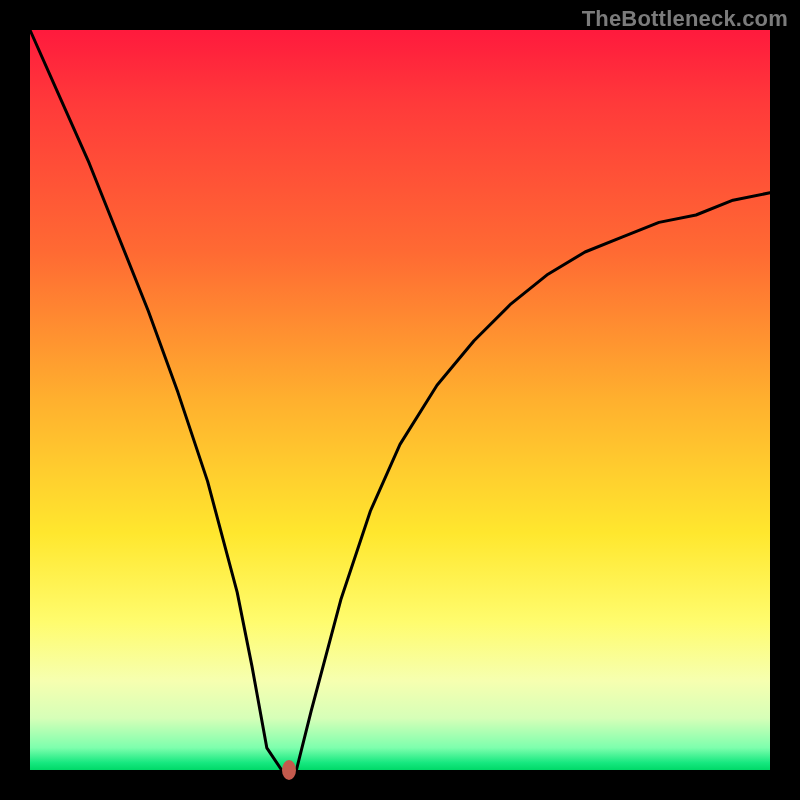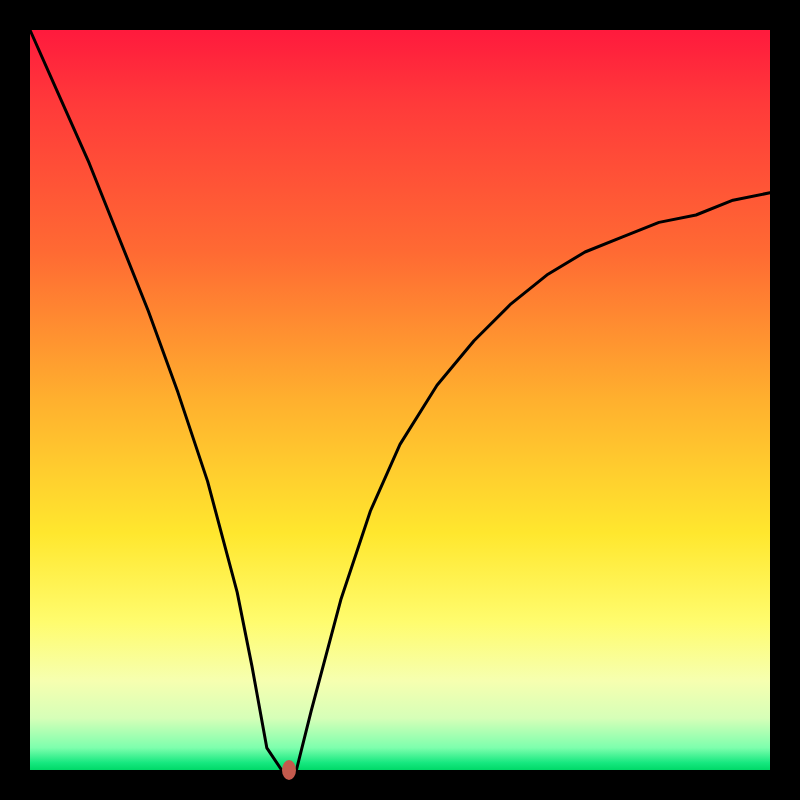--- a/index.html
+++ b/index.html
@@ -73,20 +73,21 @@
     border-radius: 50%;
     transform: translate(-50%, -50%);
     box-shadow: 0 0 0 0 rgba(0,0,0,0);
   }
 </style>
 </head>
 <body>
 
 <div class="stage">
 
+  <div class="watermark">TheBottleneck.com</div>
 
   <div class="plot-outer">
     <div class="plot-gradient"></div>
 
     <svg class="curve" viewBox="0 0 740 740" preserveAspectRatio="none">
       <path d="M0.0 0.0 L29.6 66.6 L59.2 133.2 L88.8 207.2 L118.4 281.2 L148.0 362.6 L177.6 451.4 L207.2 562.4 L222.0 636.4 L236.8 717.8 L251.6 740.0 L266.4 740.0 L281.2 680.8 L310.8 569.8 L340.4 481.0 L370.0 414.4 L407.0 355.2 L444.0 310.8 L481.0 273.8 L518.0 244.2 L555.0 222.0 L592.0 207.2 L629.0 192.4 L666.0 185.0 L703.0 170.2 L740.0 162.8" fill="none" stroke="#000" stroke-width="3" stroke-linejoin="round" stroke-linecap="round"></path>
     </svg>
 
     <div class="marker" style="left: 259px; top: 740px;"></div>
   </div>

